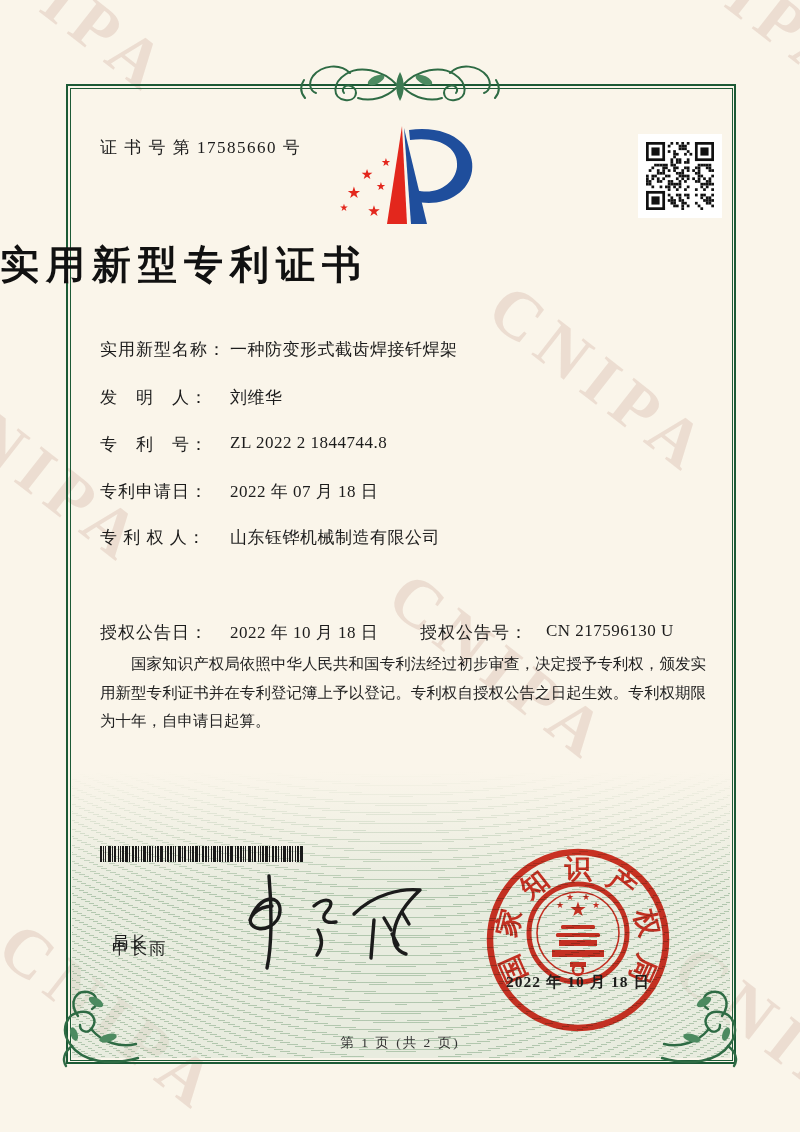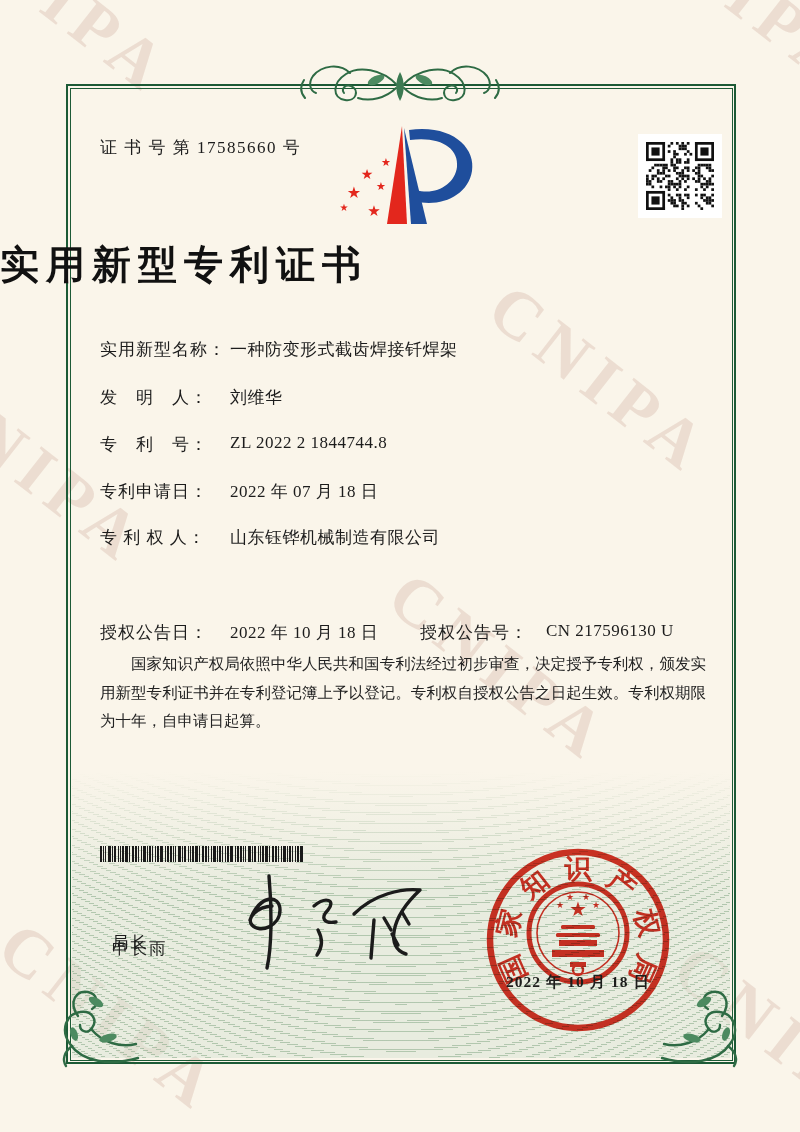--- a/index.html
+++ b/index.html
@@ -433,14 +433,15 @@
     <div class="seal-date">2022 年 10 月 18 日</div>
   <span class="schar" style="transform: translate(-50%, -50%) rotate(-114deg) translateY(-71px);">国</span>
       <span class="schar" style="transform: translate(-50%, -50%) rotate(-76deg) translateY(-71px);">家</span>
       <span class="schar" style="transform: translate(-50%, -50%) rotate(-38deg) translateY(-71px);">知</span>
       <span class="schar" style="transform: translate(-50%, -50%) rotate(0deg) translateY(-71px);">识</span>
       <span class="schar" style="transform: translate(-50%, -50%) rotate(38deg) translateY(-71px);">产</span>
       <span class="schar" style="transform: translate(-50%, -50%) rotate(76deg) translateY(-71px);">权</span>
       <span class="schar" style="transform: translate(-50%, -50%) rotate(114deg) translateY(-71px);">局</span>
     </div>
 
+  <div class="page-info">第 1 页 (共 2 页)</div>
 
 </div>
 
 </body></html>

